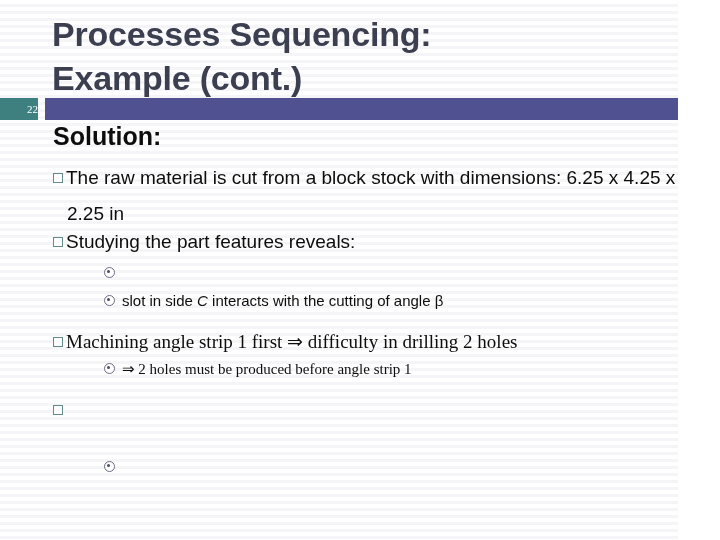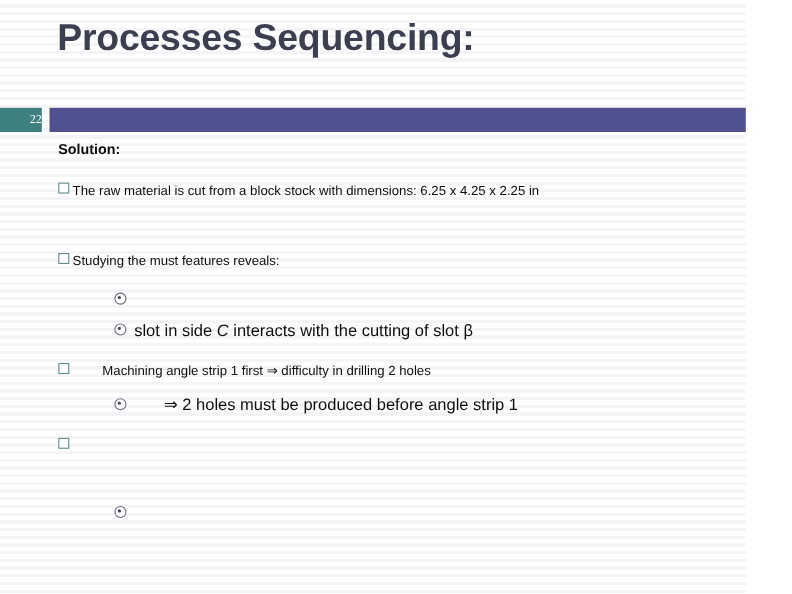--- a/index.html
+++ b/index.html
@@ -81,33 +81,33 @@
   #body {
     position: absolute;
     left: 0;
     top: 124px;
     width: 720px;
   }
 
   .lead {
     position: absolute;
     left: 53px;
-    font-size: 13px;
+    font-size: 25px;
     line-height: 24px;
     font-weight: bold;
     color: #0d0d0d;
   }
 
   
   .l1 {
     position: absolute;
     left: 53px;
     width: 648px;
-    font-size: 12px;
-    line-height: 26px;
+    font-size: 19px;
+    line-height: 36px;
     color: #0d0d0d;
     text-indent: -14px;
     padding-left: 14px;
   }
   .sq {
     display: inline-block;
     width: 8px;
     height: 8px;
     border: 1.5px solid #5f8b8b;
     background: #ffffff;
@@ -142,54 +142,55 @@
     position: absolute;
     left: 2px;
     top: 2px;
     width: 3px;
     height: 3px;
     border-radius: 50%;
     background: #4a4a66;
   }
 
   .it { font-style: italic; }
-  .sym { font-family: Liberation Sans, sans-serif; margin-left: 27px; }
+  .sym { font-family: Liberation Serif, serif; }
 </style>
 </head>
 <body>
 
 <div id="slide">
 
   <div id="title-block">
     <div class="title-line">Processes Sequencing:</div>
+    <div class="title-line">Example (cont.)</div>
   </div>
 
   <div id="header-rule">
     <div id="page-badge">22</div>
     <div id="header-bar"></div>
   </div>
 
   <div id="body">
 
     <div class="lead" style="top:0px;">Solution:</div>
 
     <div class="l1" style="top:36px;">
       <span class="sq"></span><span>The raw material is cut from a block stock with dimensions: 6.25 x 4.25 x 2.25 in</span>
     </div>
 
     <div class="l1" style="top:100px;">
-      <span class="sq"></span><span>Studying the must features reveals:</span>
+      <span class="sq"></span><span>Studying the part features reveals:</span>
     </div>
 
     <div class="l2" style="top:138px;">
       <span class="dot"></span>
     </div>
 
     <div class="l2" style="top:166px;">
-      <span class="dot"></span><span>slot in side </span><span class="it">C</span><span> interacts with the cutting of slot β</span>
+      <span class="dot"></span><span>slot in side </span><span class="it">C</span><span> interacts with the cutting of angle β</span>
     </div>
 
     <div class="l1" style="top:200px;">
       <span class="sq"></span><span class="sym">Machining angle strip 1 first ⇒ difficulty in drilling 2 holes</span>
     </div>
 
     <div class="l2" style="top:234px;">
       <span class="dot"></span><span class="sym">⇒ 2 holes must be produced before angle strip 1</span>
     </div>
 

